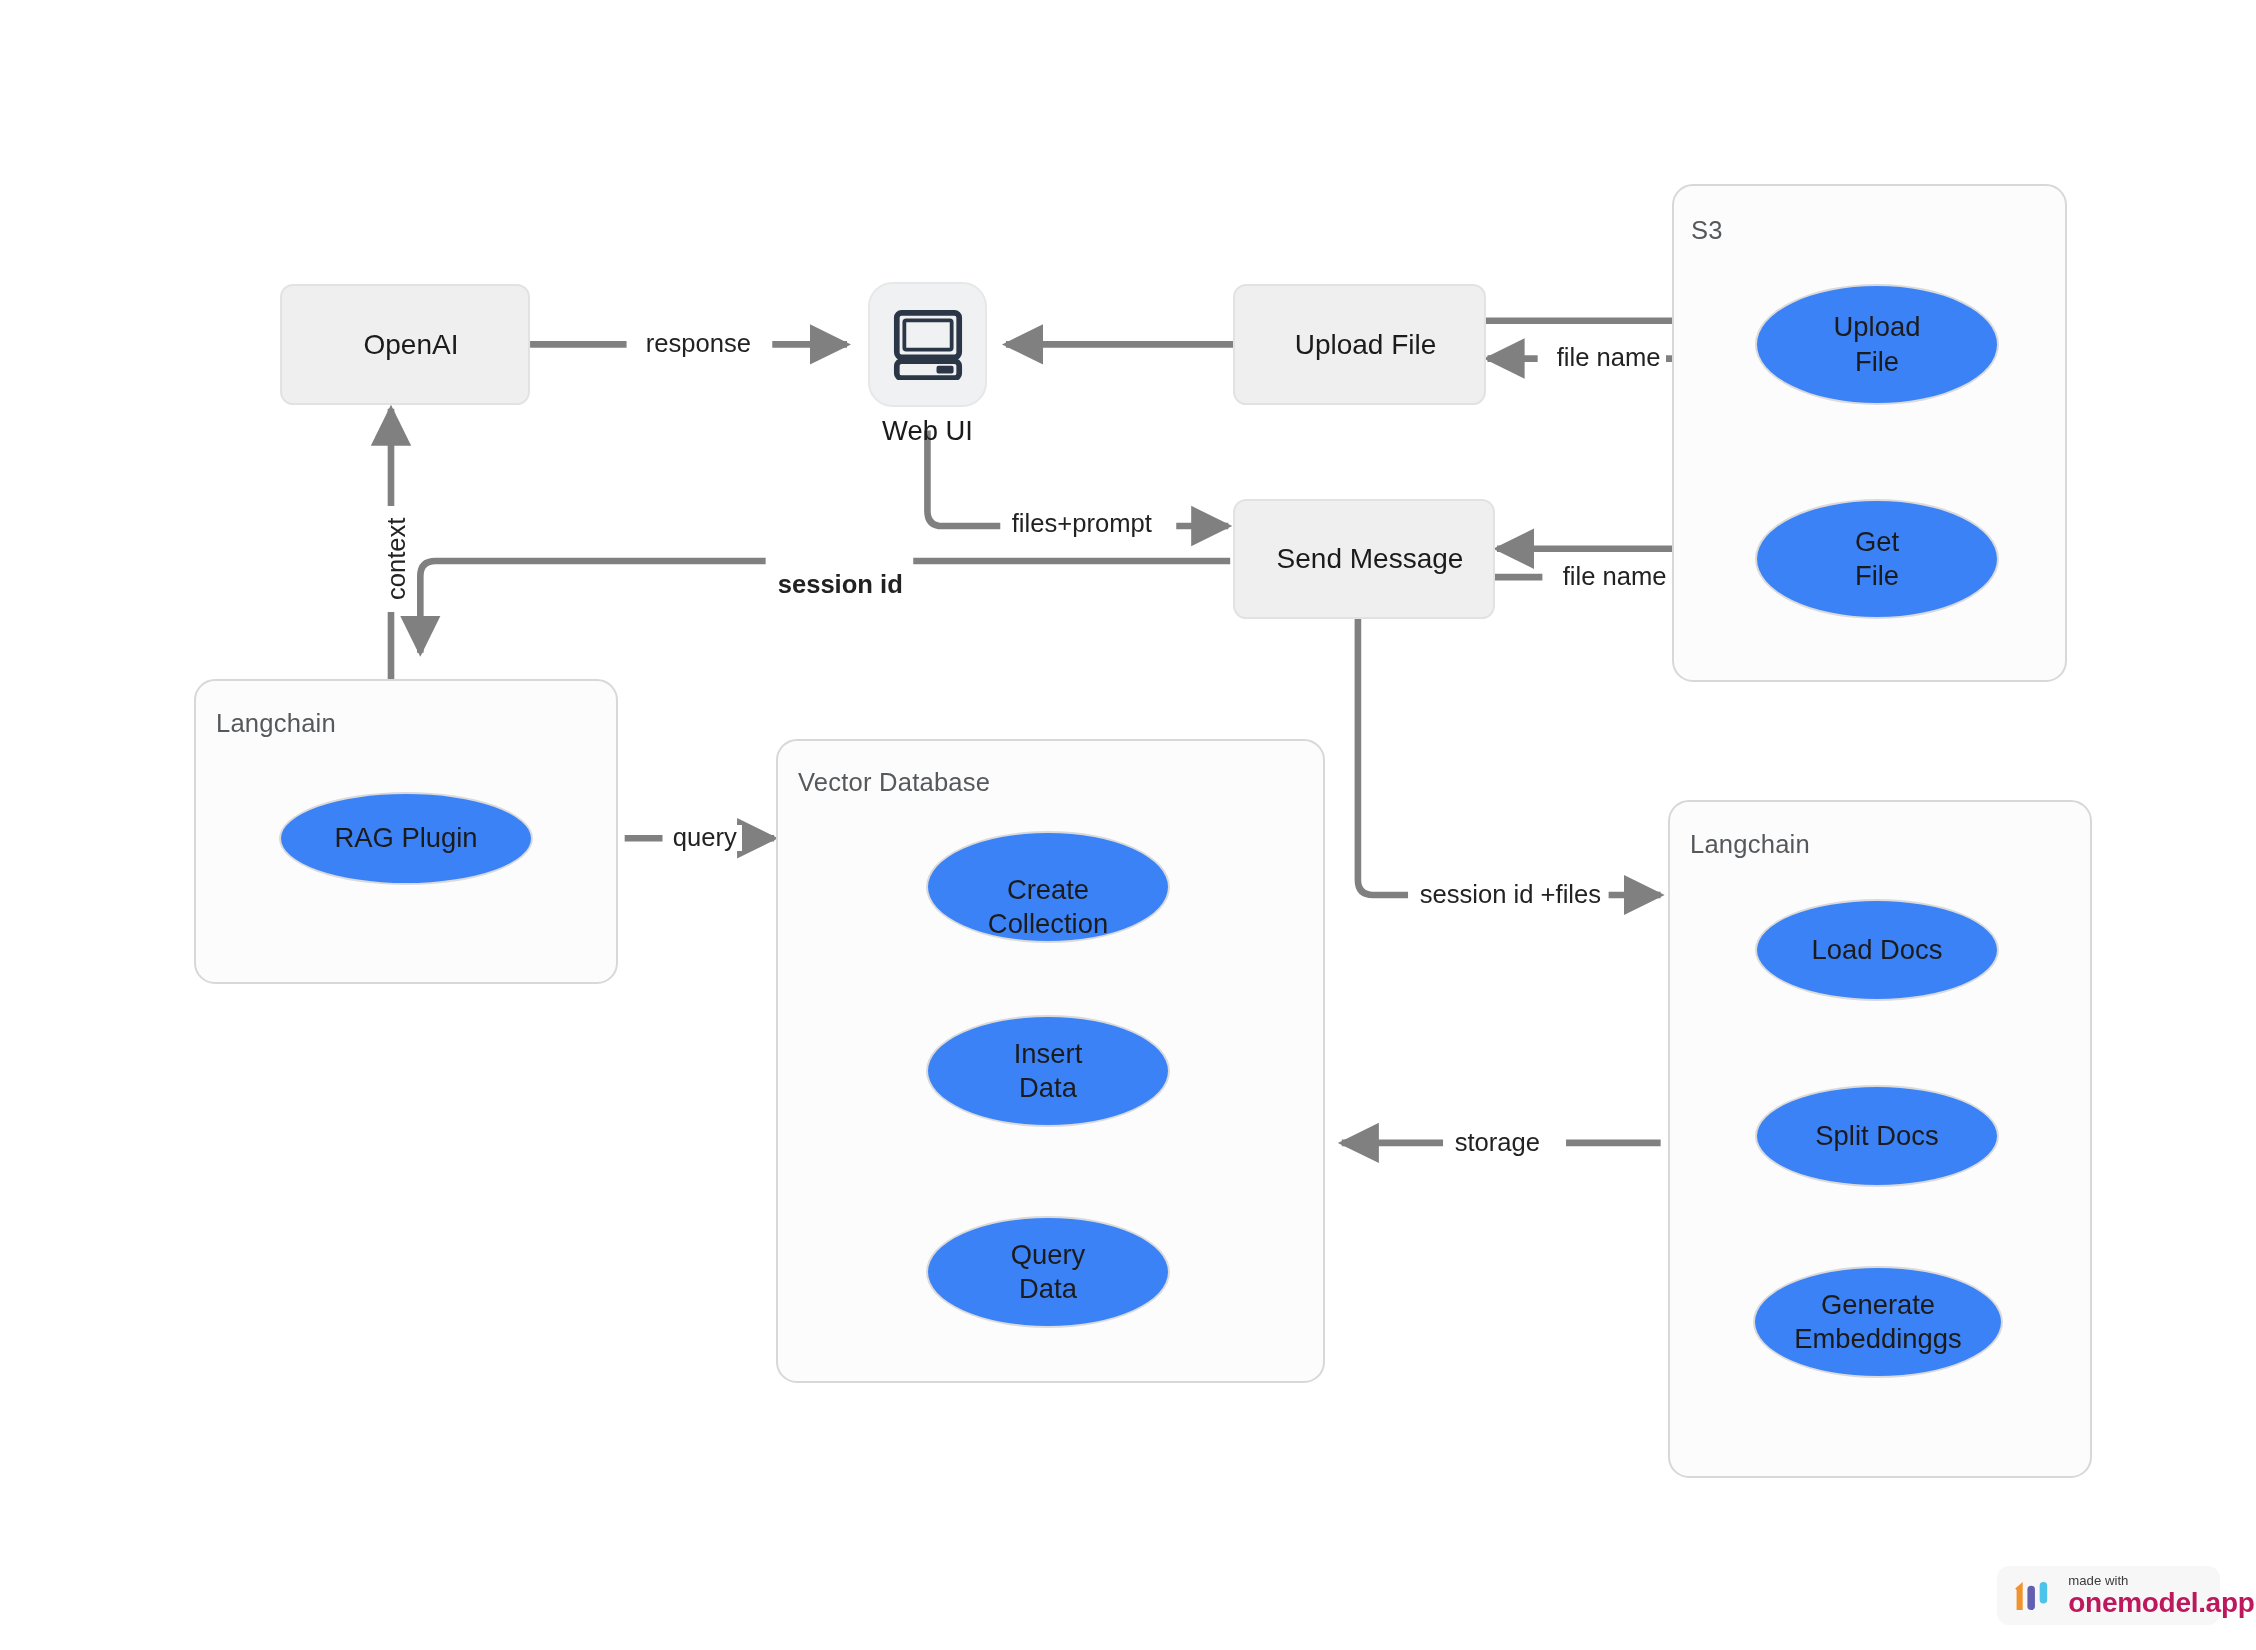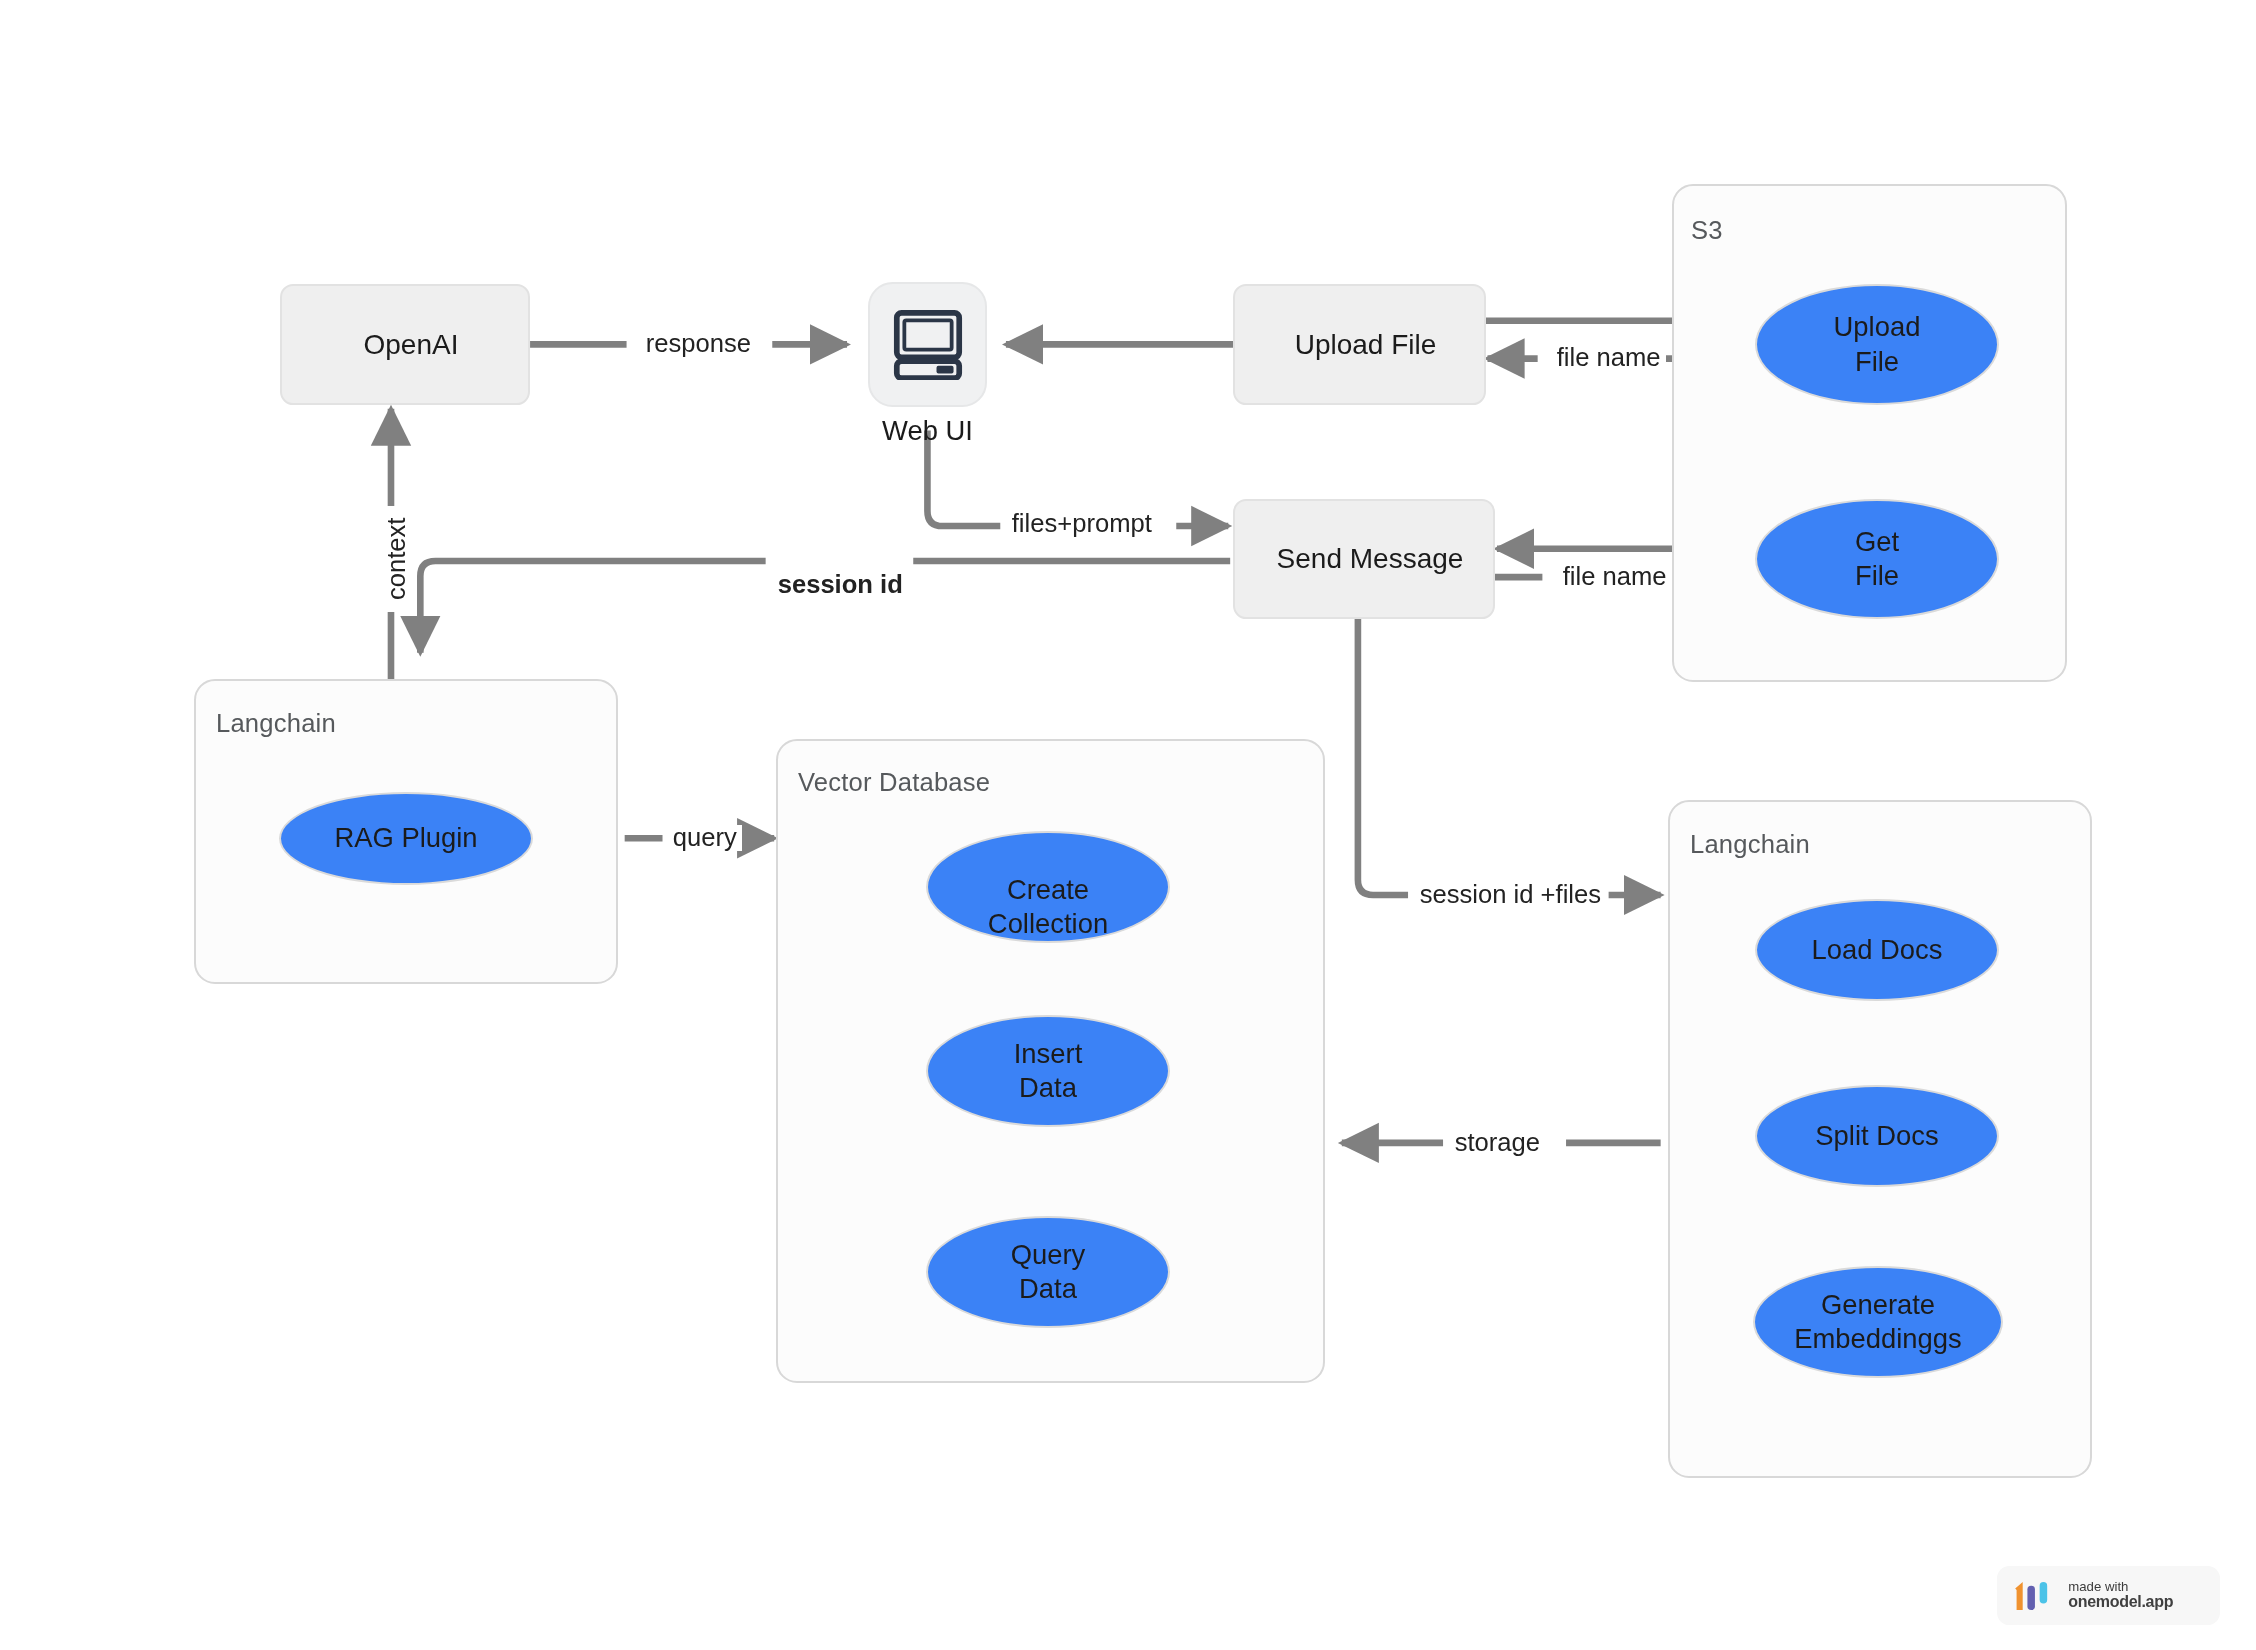--- a/index.html
+++ b/index.html
@@ -136,23 +136,23 @@
     display: flex;
     flex-direction: column;
     justify-content: center;
     line-height: 1.05;
   }
   .wm-made {
     font-size: 13.2px;
     color: #3c3c3c;
   }
   .wm-brand {
-    font-size: 16px;
+    font-size: 28px;
     font-weight: bold;
-    color: #404040;
+    color: #be185d;
     letter-spacing: -0.3px;
   }
 </style>
 </head>
 <body>
 
 <div id="canvas">
 
   <svg id="wires" viewBox="0 0 2384 1744">
     <defs>

